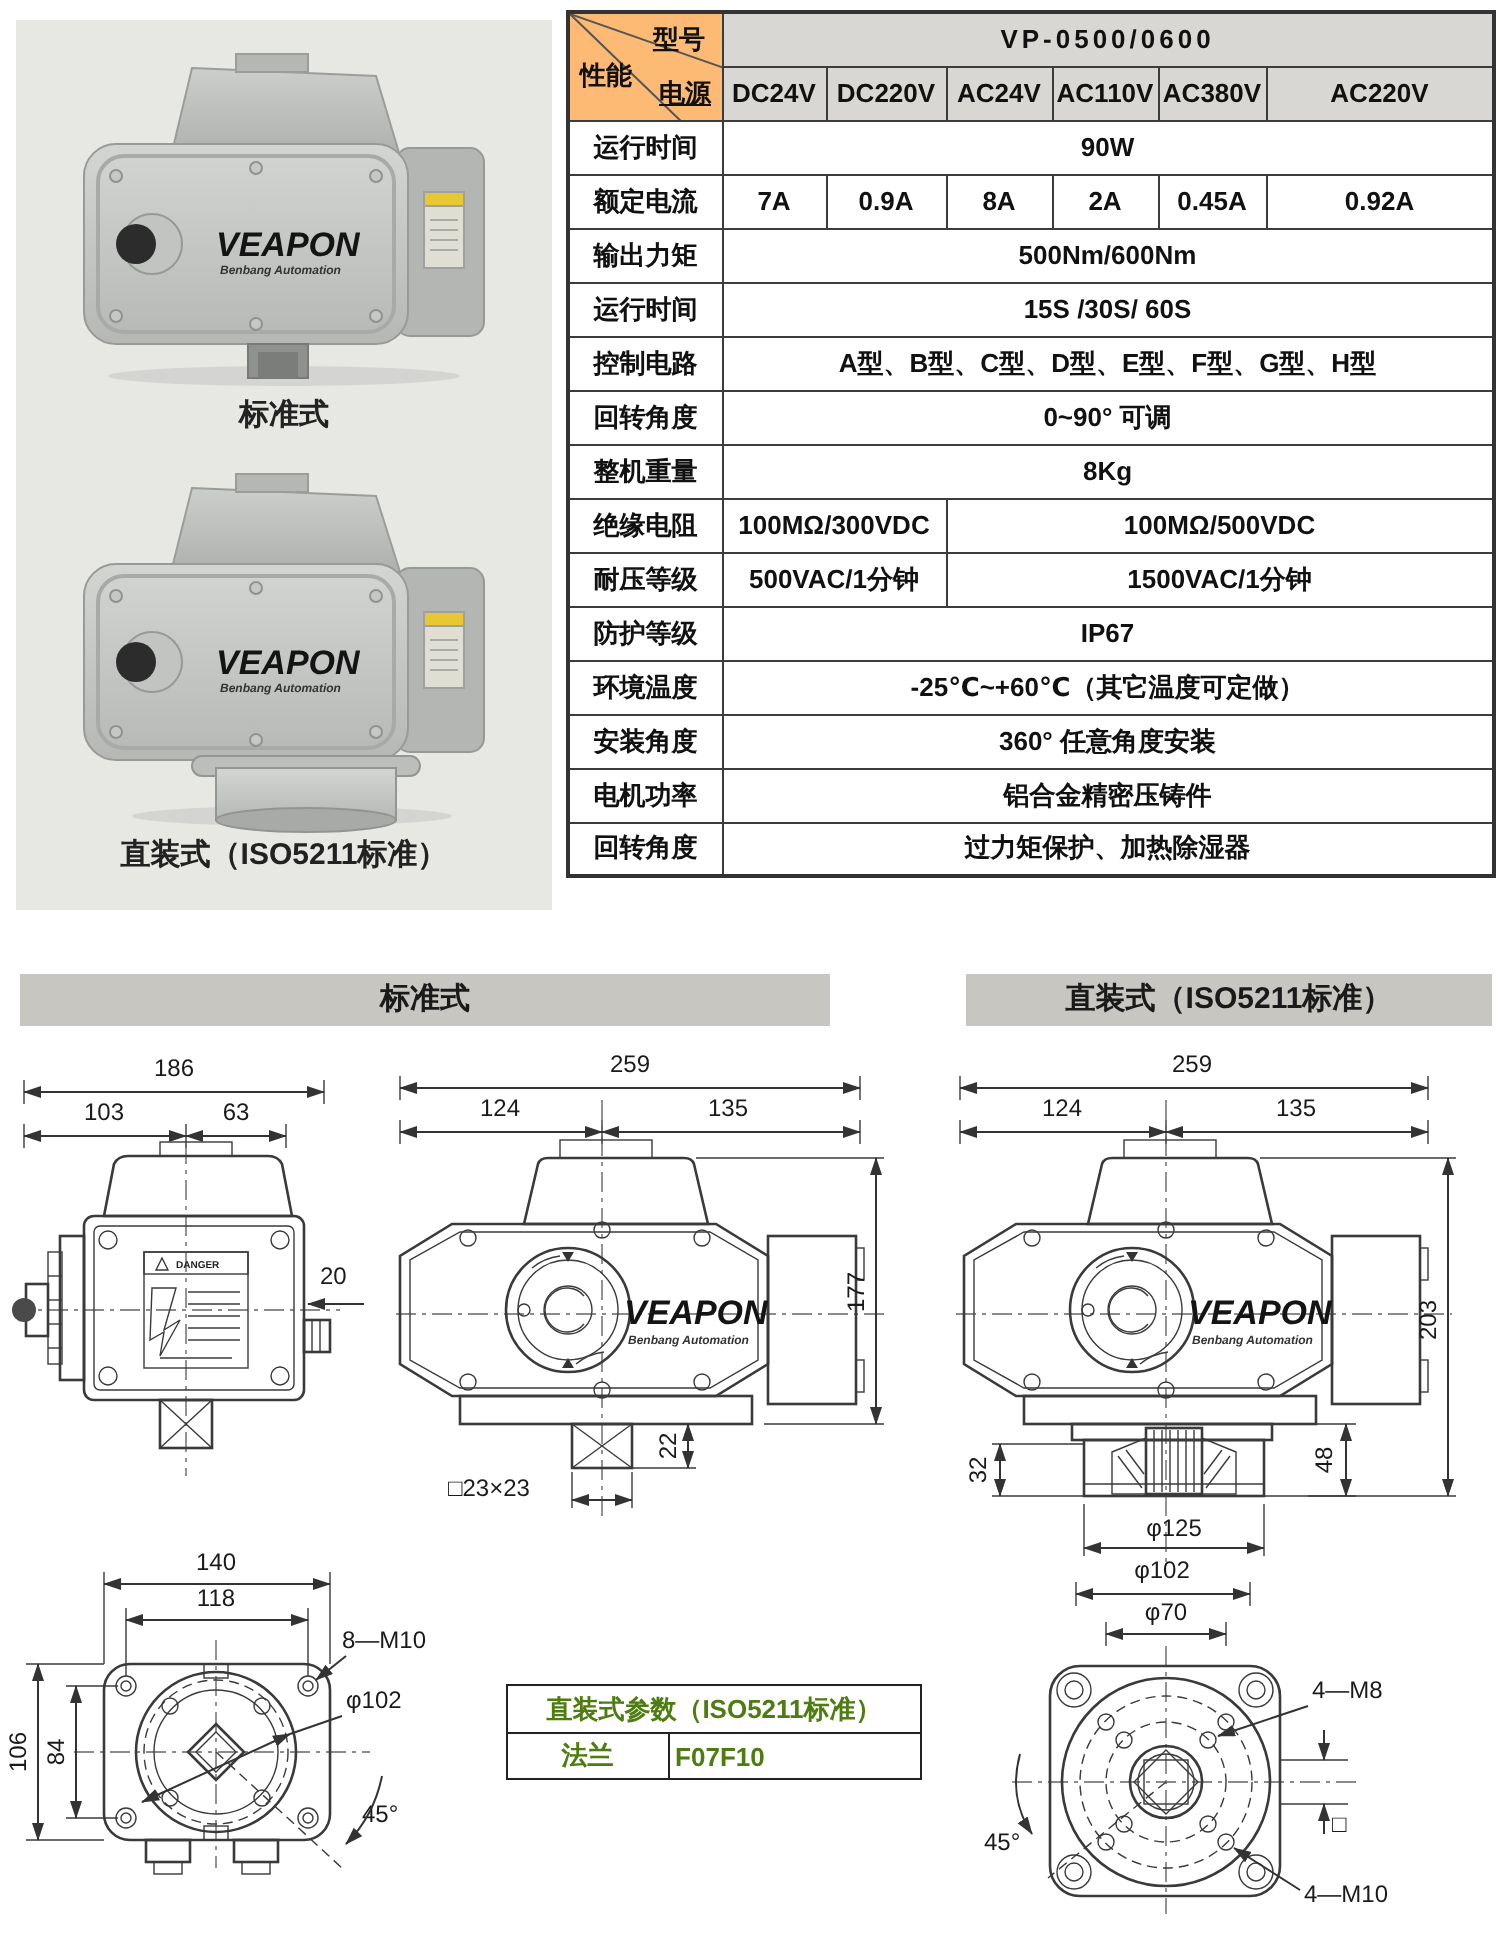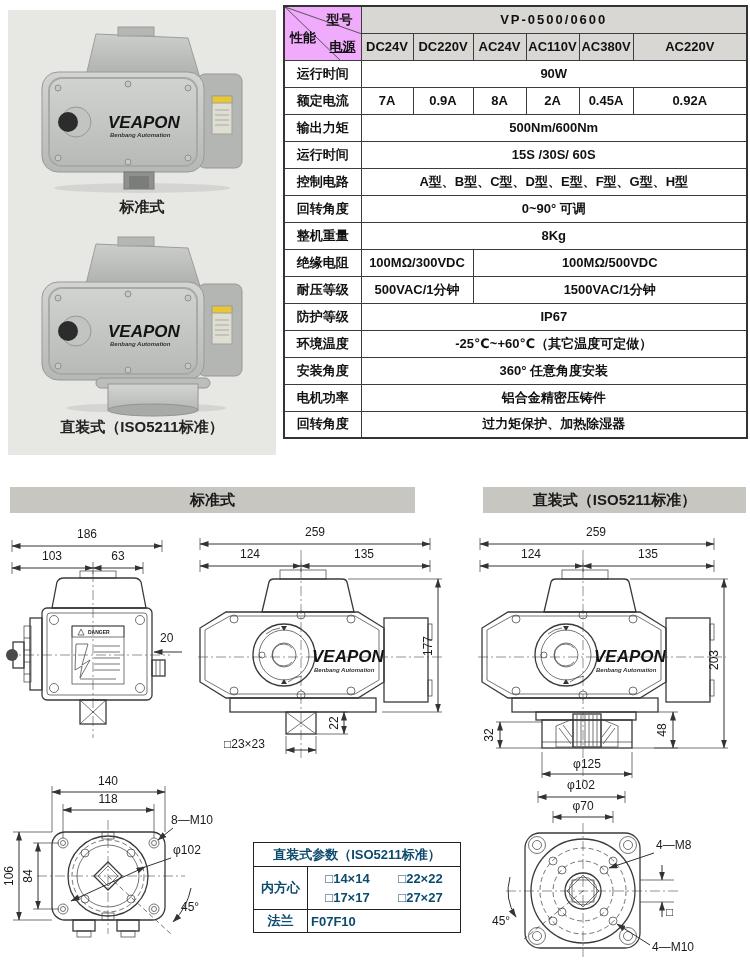--- a/index.html
+++ b/index.html
@@ -10,21 +10,21 @@
   .photo-panel { position:absolute; left:8px; top:10px; width:268px; height:445px; background:#e7e7e4; }
   .photo { position:absolute; left:10px; width:248px; }
   .caption { position:absolute; left:0; width:268px; text-align:center; font-size:15px; font-weight:bold; color:#222; }
 
   
   table.spec { position:absolute; left:283px; top:5px; width:463px; border-collapse:collapse; table-layout:fixed; }
   table.spec td { border:1px solid #3c3c3c; height:27px; text-align:center; vertical-align:middle;
                   font-size:13px; font-weight:bold; color:#111; padding:0 1px; overflow:hidden; white-space:nowrap; }
   table.spec { border:2px solid #333; }
   td.hd { background:#d8d7d3;margin-top:36px; }
-  td.corner { background:#f0abfc; position:relative; }
+  td.corner { background:#fdba74; position:relative; }
   td.corner span { position:absolute; font-size:13px; }
   .c-model { right:8px; top:4px; }
   .c-power { right:5px; top:31px;text-decoration:underline; }
   .c-perf  { left:5px; top:22px; }
   td.model-val { letter-spacing:2px; font-size:15px; }
 
   
   .bar { position:absolute; top:487px; height:26px; background:#c7c6c1; text-align:center;
          font-size:15px; font-weight:bold; color:#1a1a1a; line-height:26px; }
   .bar-left { left:10px; width:405px; }
@@ -37,21 +37,21 @@
   .dl { stroke:#333; stroke-width:1; fill:none; }
   .cl { stroke:#666; stroke-width:0.7; fill:none; stroke-dasharray:10 3 2 3; }
   .dsh { stroke:#3a3a3a; stroke-width:0.7; fill:none; stroke-dasharray:5 3; }
   text.d { font-size:12px; fill:#1a1a1a; font-weight:normal; }
   text.logo { font-size:17px; font-style:italic; font-weight:bold; fill:#141414; }
   text.tag { font-size:6px; font-style:italic; font-weight:bold; fill:#333; }
   text.tiny { font-size:5px; fill:#222; font-weight:bold; }
 
   
   table.params { position:absolute; left:253px; top:842px; width:208px; border-collapse:collapse; }
-  table.params td { border:1.5px solid #222; text-align:center; font-size:13px; font-weight:bold; color:#0c4a6e; padding:2px 3px; }
+  table.params td { border:1.5px solid #222; text-align:center; font-size:13px; font-weight:bold; color:#4d7c0f; padding:2px 3px; }
   .p-title { height:24px; }
   .p-grid { display:flex; flex-wrap:wrap; }
   .p-grid div { width:50%; line-height:19px; }
   .p-flange { display:flex; justify-content:flex-start; }
 </style>
 </head>
 <body>
 
 <div class="page">
 
@@ -477,31 +477,20 @@
     <line class="dsh" x1="103" y1="104" x2="166" y2="162"></line>
     <path class="dl" d="M186,116 Q182,136 168,150" marker-end="url(#arw)"></path>
   </svg>
 
   <table class="params">
     <tbody>
       <tr>
           <td class="p-title" colspan="2">直装式参数（ISO5211标准）</td>
         </tr>
       <tr>
-        <td style="width:54px">内方心</td>
-        <td>
-          <div class="p-grid">
-            <div>□14×14</div>
-            <div>□22×22</div>
-            <div>□17×17</div>
-            <div>□27×27</div>
-          </div>
-        </td>
-      </tr>
-      <tr>
         <td>法兰</td>
         <td>
           <div class="p-flange">
             <span>F07</span>
             <span>F10</span>
           </div>
         </td>
       </tr>
     </tbody>
   </table>

